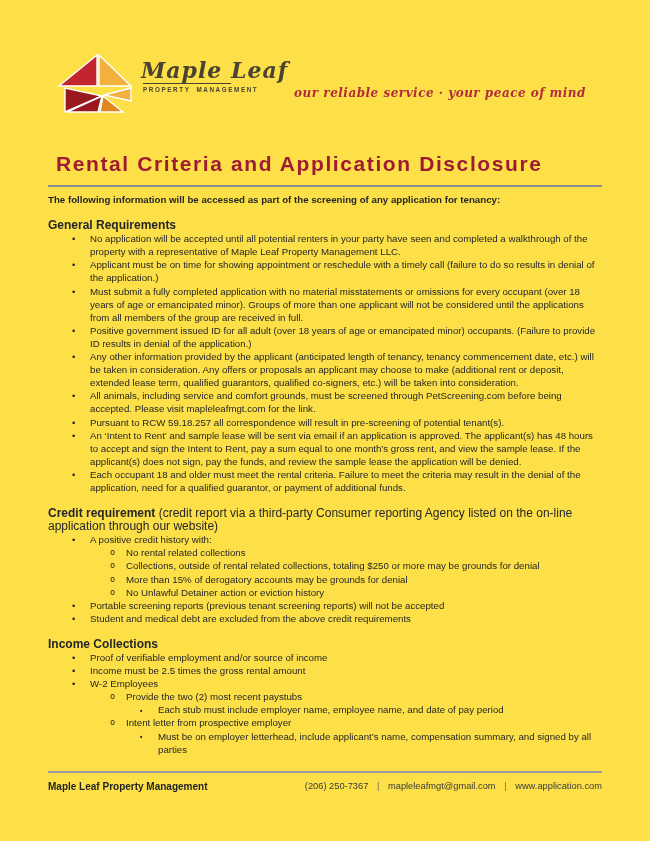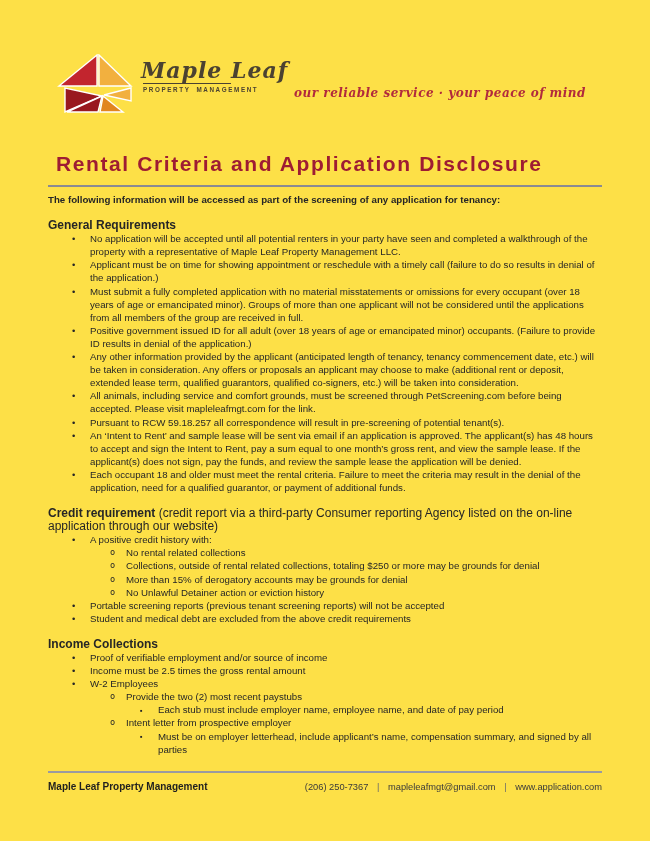--- a/index.html
+++ b/index.html
@@ -60,21 +60,21 @@
   .sec-h .hb{font-weight:bold;}
   .sec-h .hrst{font-weight:normal;}
   .row{position:relative;}
   .row .mk{position:absolute;top:0;}
   .row.l0{padding-left:42px;}  .row.l0 .mk{left:24px;font-size:9.5px;}
   .row.l1{padding-left:78px;}  .row.l1 .mk{left:62px;font-family:"DejaVu Sans Mono",monospace;font-size:8.6px;}
   .row.l2{padding-left:110px;} .row.l2 .mk{left:92px;font-size:7.5px;top:0.5px;}
   
   .footer{position:absolute;left:48px;right:48px;top:771px;}
   .footer-rule{height:1.5px;background:#9a9aa0;margin-bottom:8px;}
-  .footer-row{display:flex;justify-content:space-between;align-items:flex-end;}
+  .footer-row{display:flex;justify-content:space-between;align-items:center;}
   .footer-company{font-size:10px;font-weight:bold;color:#1f1f1f;}
   .footer-contact{font-size:9.3px;color:#3a3a3a;}
   .footer-contact .sep{margin:0 6px;color:#6a6a6a;}
 </style>
 </head>
 <body>
 
 <div class="page">
 
   <div class="header">

